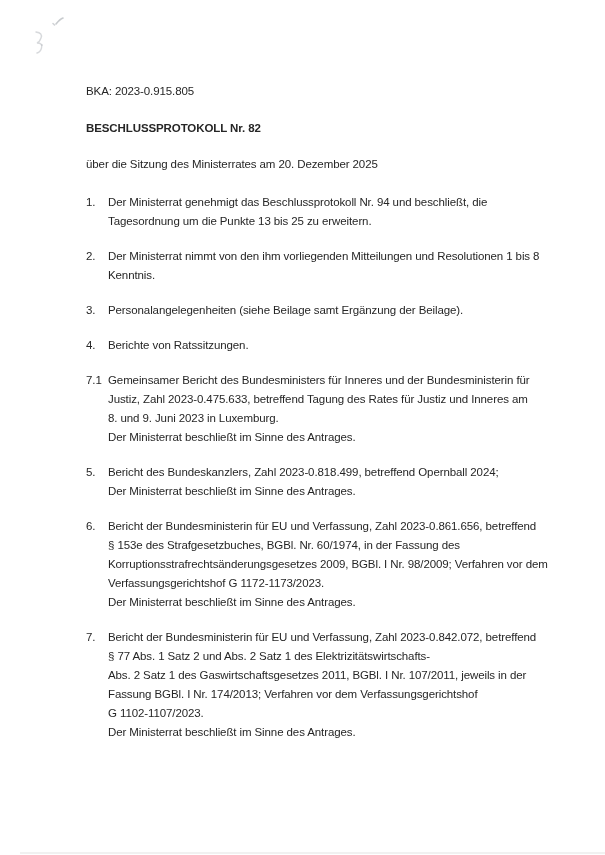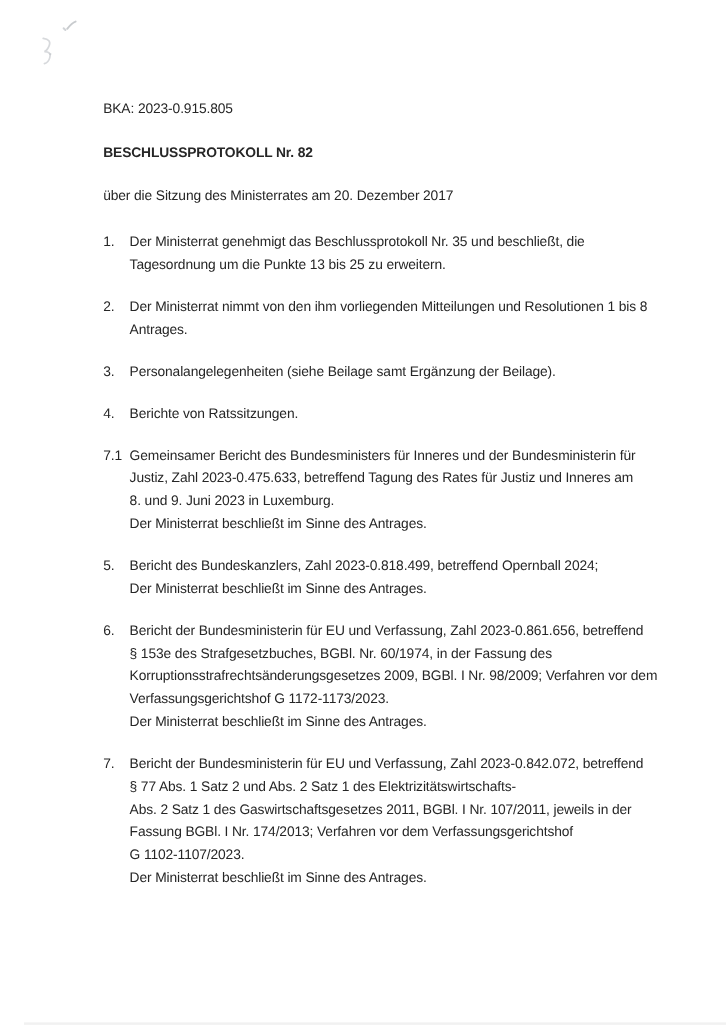--- a/index.html
+++ b/index.html
@@ -91,35 +91,35 @@
     <circle cx="14" cy="37" r="0.9" fill="#b0b4ba" opacity="0.45"></circle>
   </svg>
 
   <div class="scan-edge-right"></div>
   <div class="scan-edge-bottom"></div>
 
   <div class="content">
 
     <div class="doc-ref">BKA: 2023-0.915.805</div>
     <div class="doc-title">BESCHLUSSPROTOKOLL Nr. 82</div>
-    <div class="doc-subtitle">über die Sitzung des Ministerrates am 20. Dezember 2017</div>
+    <div class="doc-subtitle">über die Sitzung des Ministerrates am 20. Dezember 2025</div>
 
     <div class="item">
       <div class="num">1.</div>
       <div class="lines">
-        <div class="line">Der Ministerrat genehmigt das Beschlussprotokoll Nr. 35 und beschließt, die</div>
+        <div class="line">Der Ministerrat genehmigt das Beschlussprotokoll Nr. 94 und beschließt, die</div>
         <div class="line">Tagesordnung um die Punkte 13 bis 25 zu erweitern.</div>
       </div>
     </div>
 
     <div class="item">
       <div class="num">2.</div>
       <div class="lines">
         <div class="line">Der Ministerrat nimmt von den ihm vorliegenden Mitteilungen und Resolutionen 1 bis 8</div>
-        <div class="line">Antrages.</div>
+        <div class="line">Kenntnis.</div>
       </div>
     </div>
 
     <div class="item">
       <div class="num">3.</div>
       <div class="lines">
         <div class="line">Personalangelegenheiten (siehe Beilage samt Ergänzung der Beilage).</div>
       </div>
     </div>
 

